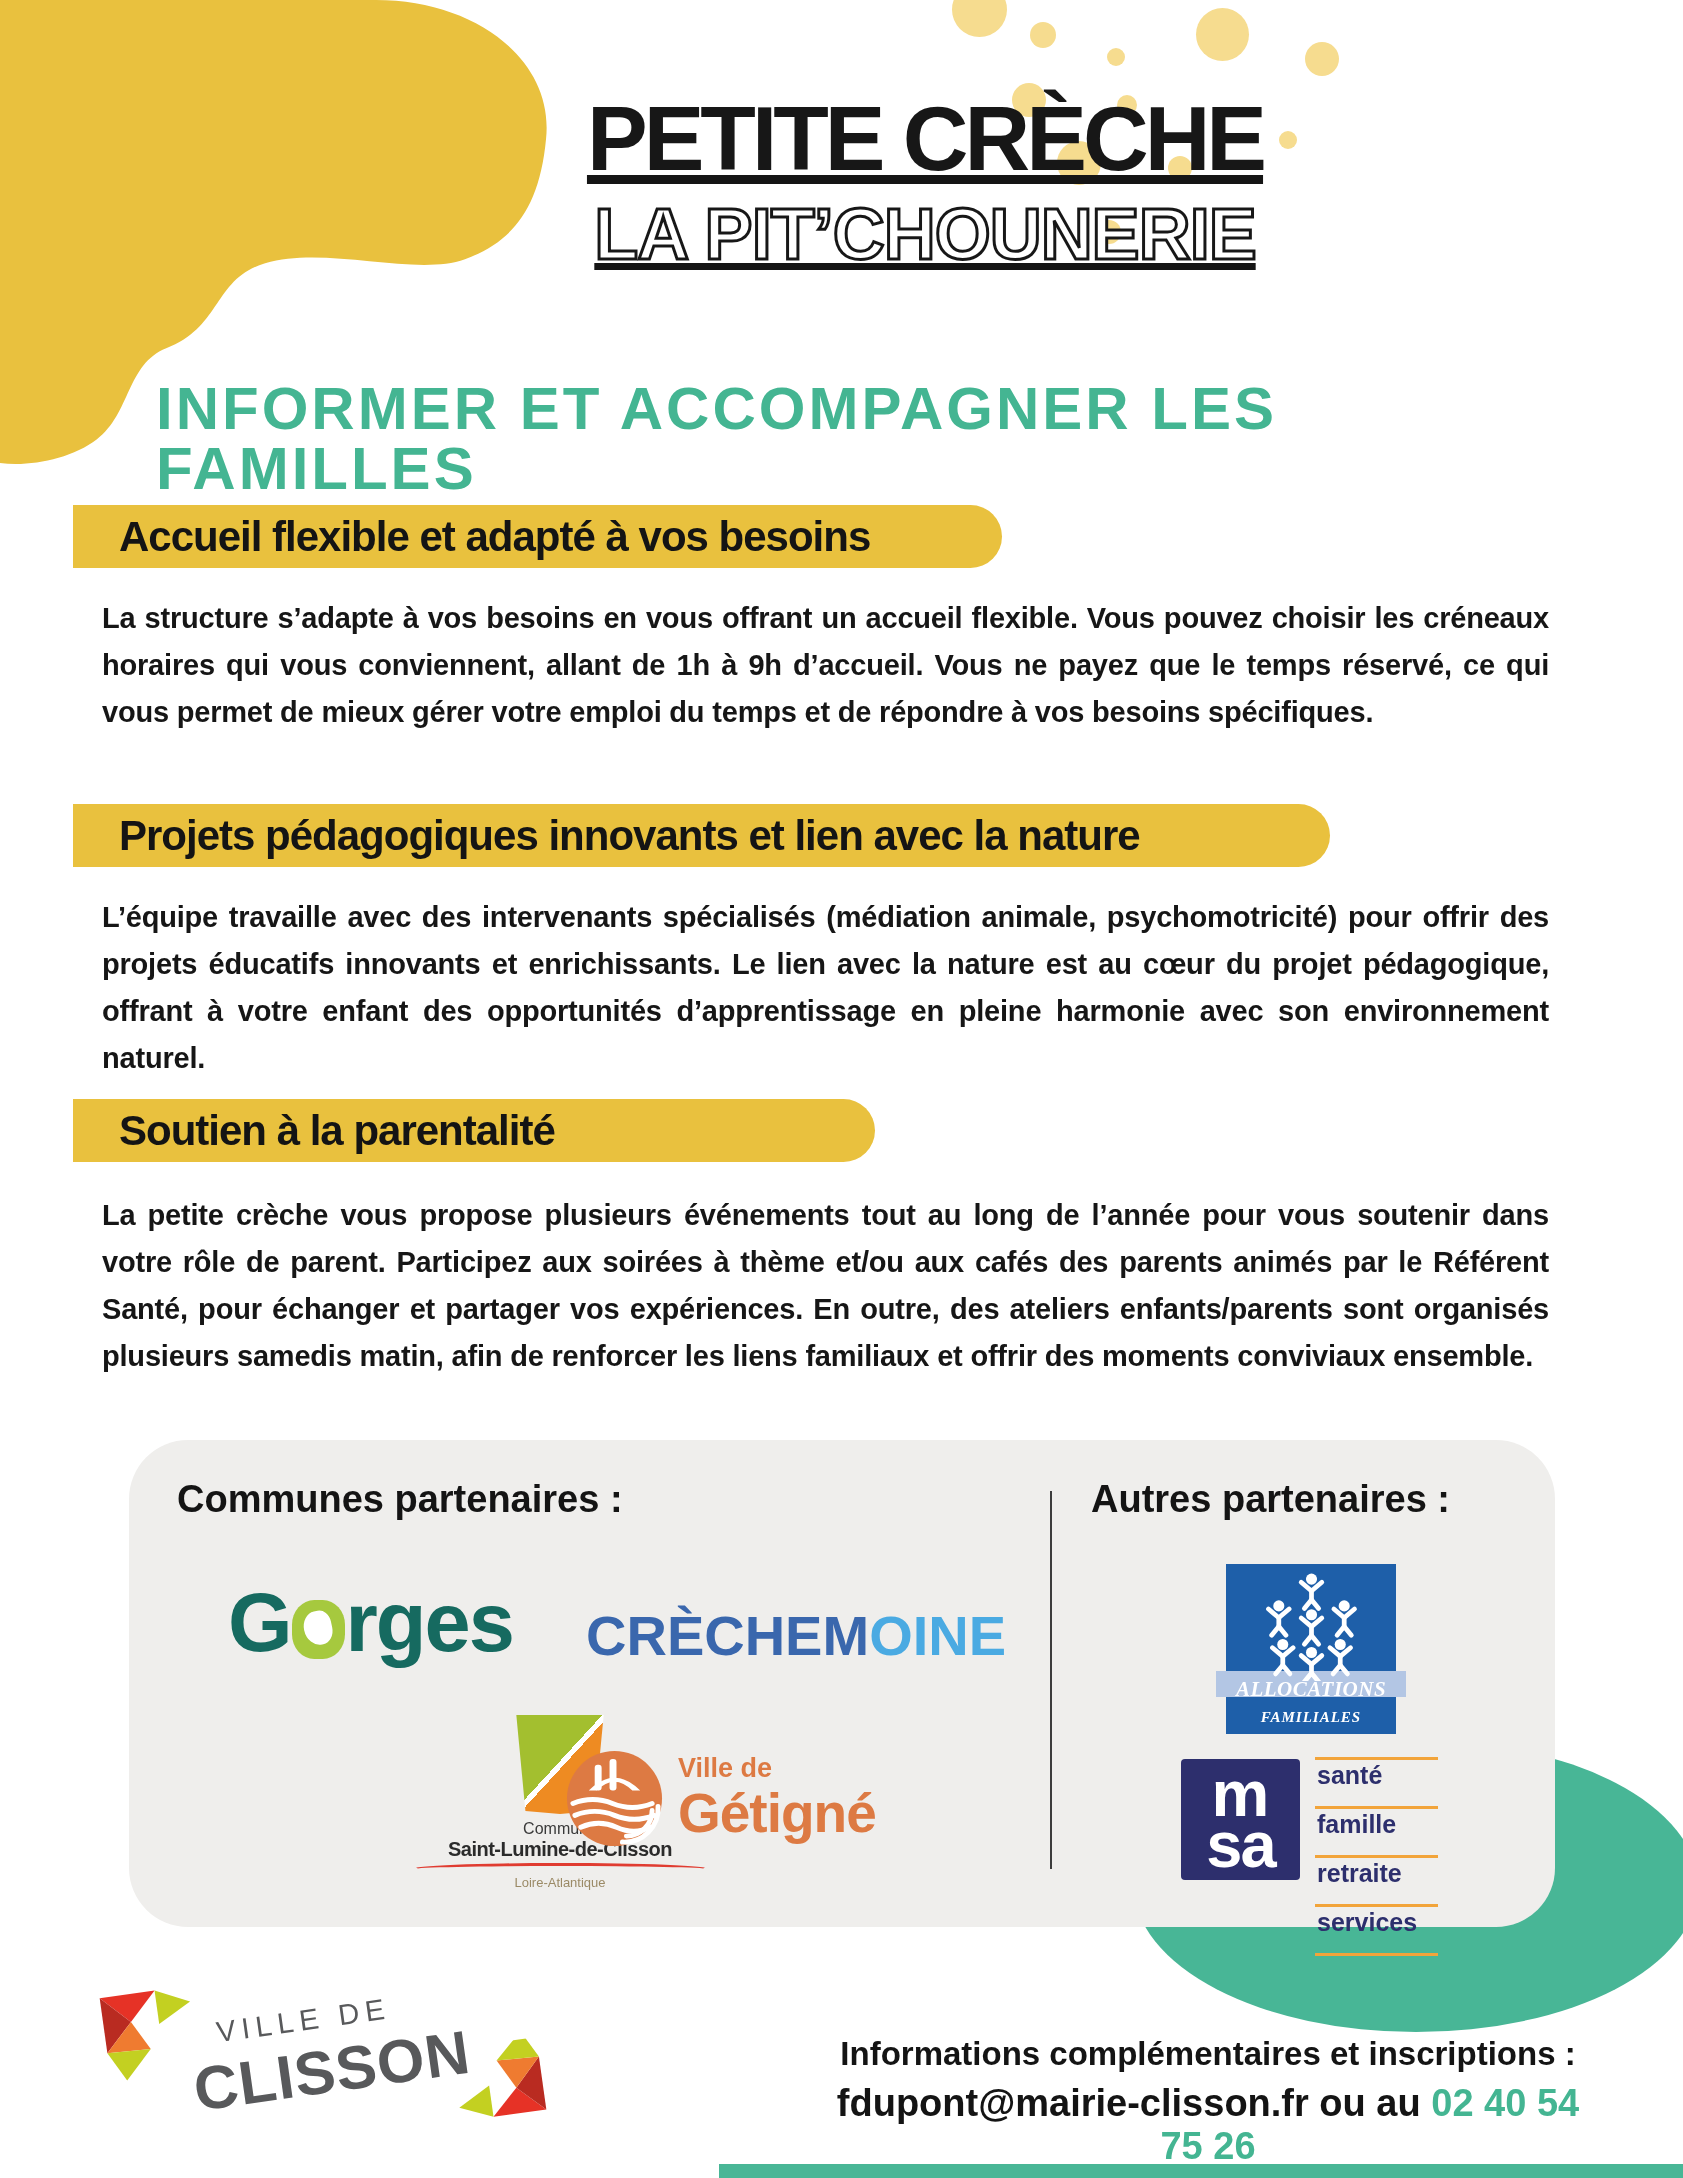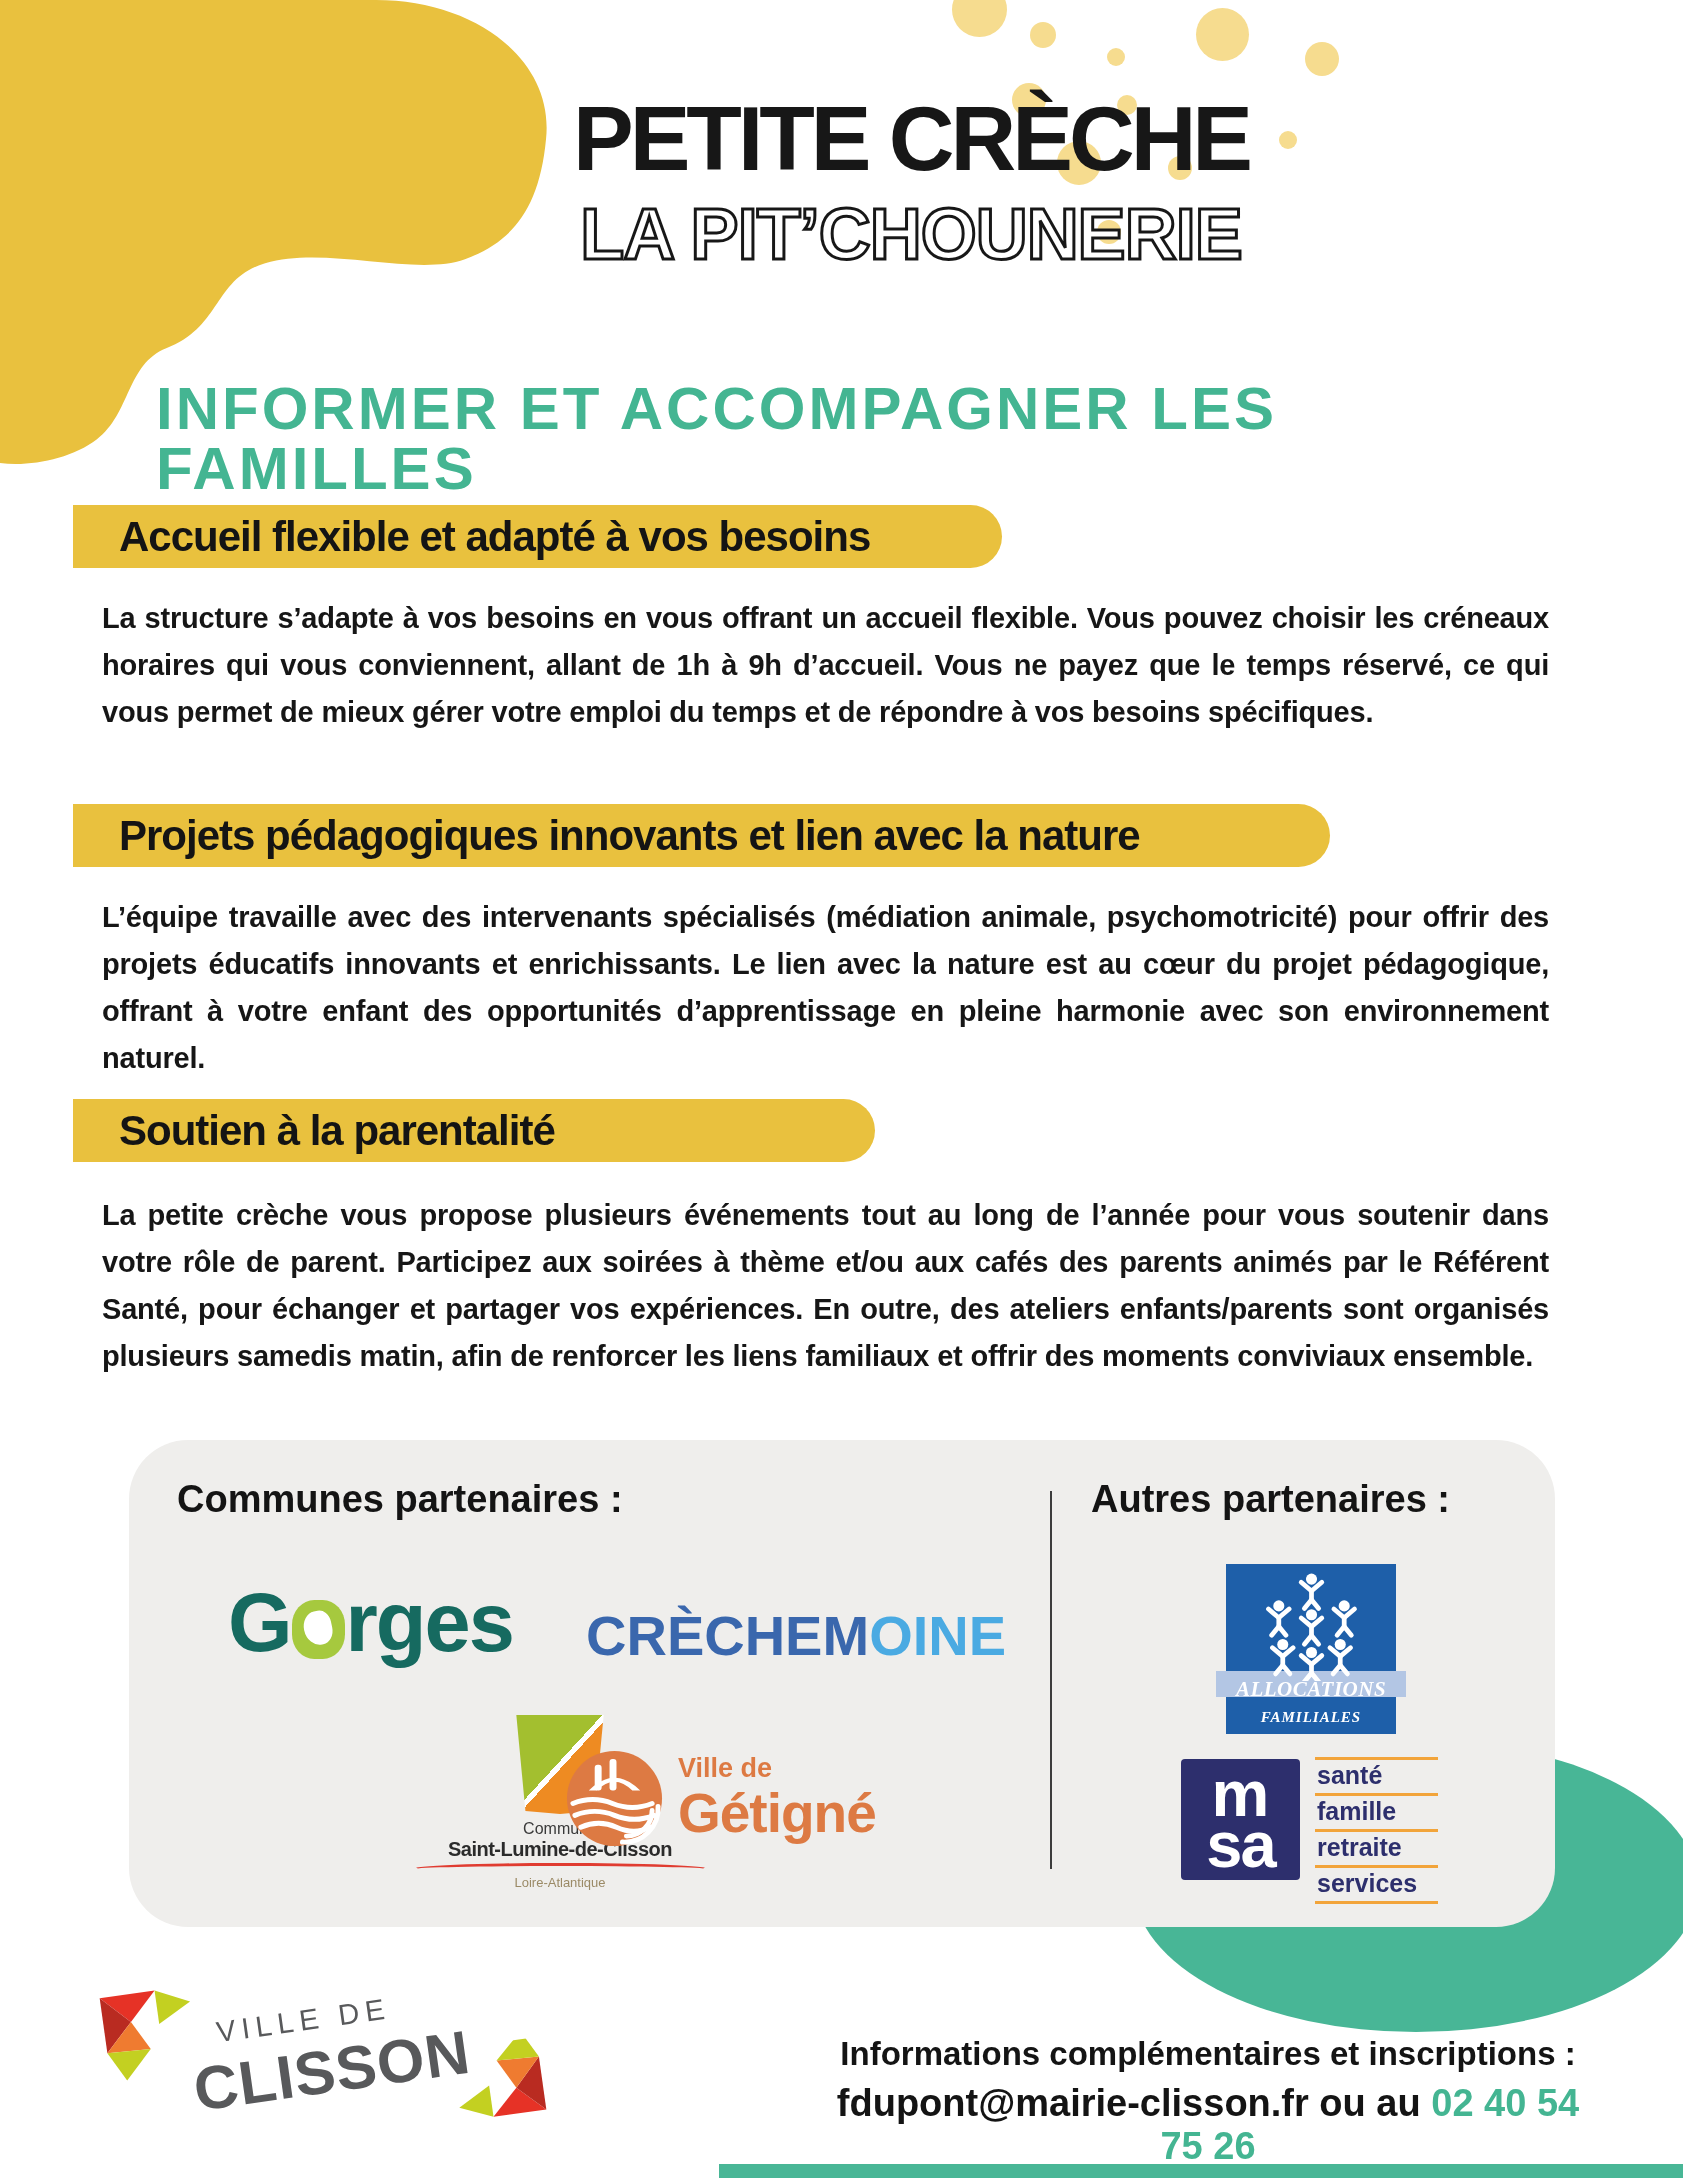--- a/index.html
+++ b/index.html
@@ -6,21 +6,21 @@
   .page{position:relative;width:1683px;height:2178px;background:#ffffff;overflow:hidden;
         font-family:"Liberation Sans",sans-serif;color:#151515;}
 
   
   .teal-tab{position:absolute;left:0;top:138;width:104;height:198;background:#48b696;
             border-radius:0 109px 94px 0;}
   .blob-yellow{position:absolute;left:0;top:0;width:554px;height:475px;}
   .dot{position:absolute;border-radius:50%;background:#f6dc8f;}
 
   
-  .title-block{position:absolute;left:416px;top:0;width:990px;text-align:center;}
+  .title-block{position:absolute;left:430px;top:0;width:990px;text-align:center;text-decoration:underline;}
   .title1{margin-top:93px;font-size:91px;font-weight:700;letter-spacing:-4px;color:#171717;line-height:1;}
   .title2{margin-top:14px;font-size:72px;font-weight:700;letter-spacing:-1px;line-height:1;
           color:#ffffff;-webkit-text-stroke:3px #171717;}
 
   .tagline{position:absolute;left:156px;top:379px;width:1406px;font-size:60px;font-weight:700;
            letter-spacing:3px;color:#44b592;line-height:1;}
 
   
   .pill{position:absolute;left:73px;height:63px;background:#e9c13e;border-radius:0 34px 34px 0;
         display:flex;align-items:center;padding-left:46px;box-sizing:border-box;}
@@ -72,21 +72,21 @@
   .caf-t1{position:absolute;left:0;right:0;bottom:32px;text-align:center;color:#ffffff;
           font-family:"Liberation Serif",serif;font-style:italic;font-weight:700;font-size:21px;letter-spacing:0.5px;}
   .caf-t2{position:absolute;left:0;right:0;bottom:8px;text-align:center;color:#ffffff;
           font-family:"Liberation Serif",serif;font-style:italic;font-weight:700;font-size:15px;letter-spacing:1px;margin-top:24px;}
 
   .msa-square{position:absolute;left:1052px;top:319px;width:119px;height:121px;background:#2d2f6d;
               border-radius:4px;display:flex;flex-direction:column;align-items:center;justify-content:center;
               color:#ffffff;font-weight:700;line-height:0.78;}
   .msa-m{font-size:65px;} .msa-sa{font-size:65px;letter-spacing:-2px;}
   .msa-services{position:absolute;left:1186px;top:317px;width:123px;}
-  .msa-service{font-size:25px;font-weight:700;color:#2d2f6d;padding:1px 2px 3px;
+  .msa-service{font-size:25px;font-weight:700;color:#2d2f6d;padding:1px 2px 16px;
                border-bottom:3px solid #f2a43a;}
   .msa-service:first-child{border-top:3px solid #f2a43a;}
 
   
   .clisson{position:absolute;left:104px;top:1960px;width:465px;height:193px;z-index:3;}
   .cl-rot{position:absolute;inset:0;transform:rotate(-8deg);transform-origin:50% 50%;}
   .cl-ville{position:absolute;left:117px;top:40px;font-size:29px;letter-spacing:6px;color:#58595b;}
   .cl-name{position:absolute;left:87px;top:75px;font-size:61px;font-weight:700;letter-spacing:1px;color:#58595b;}
   .cl-tl{position:absolute;left:0;top:0;width:119px;height:94px;}
   .cl-br{position:absolute;left:335px;top:105px;width:104px;height:79px;}

